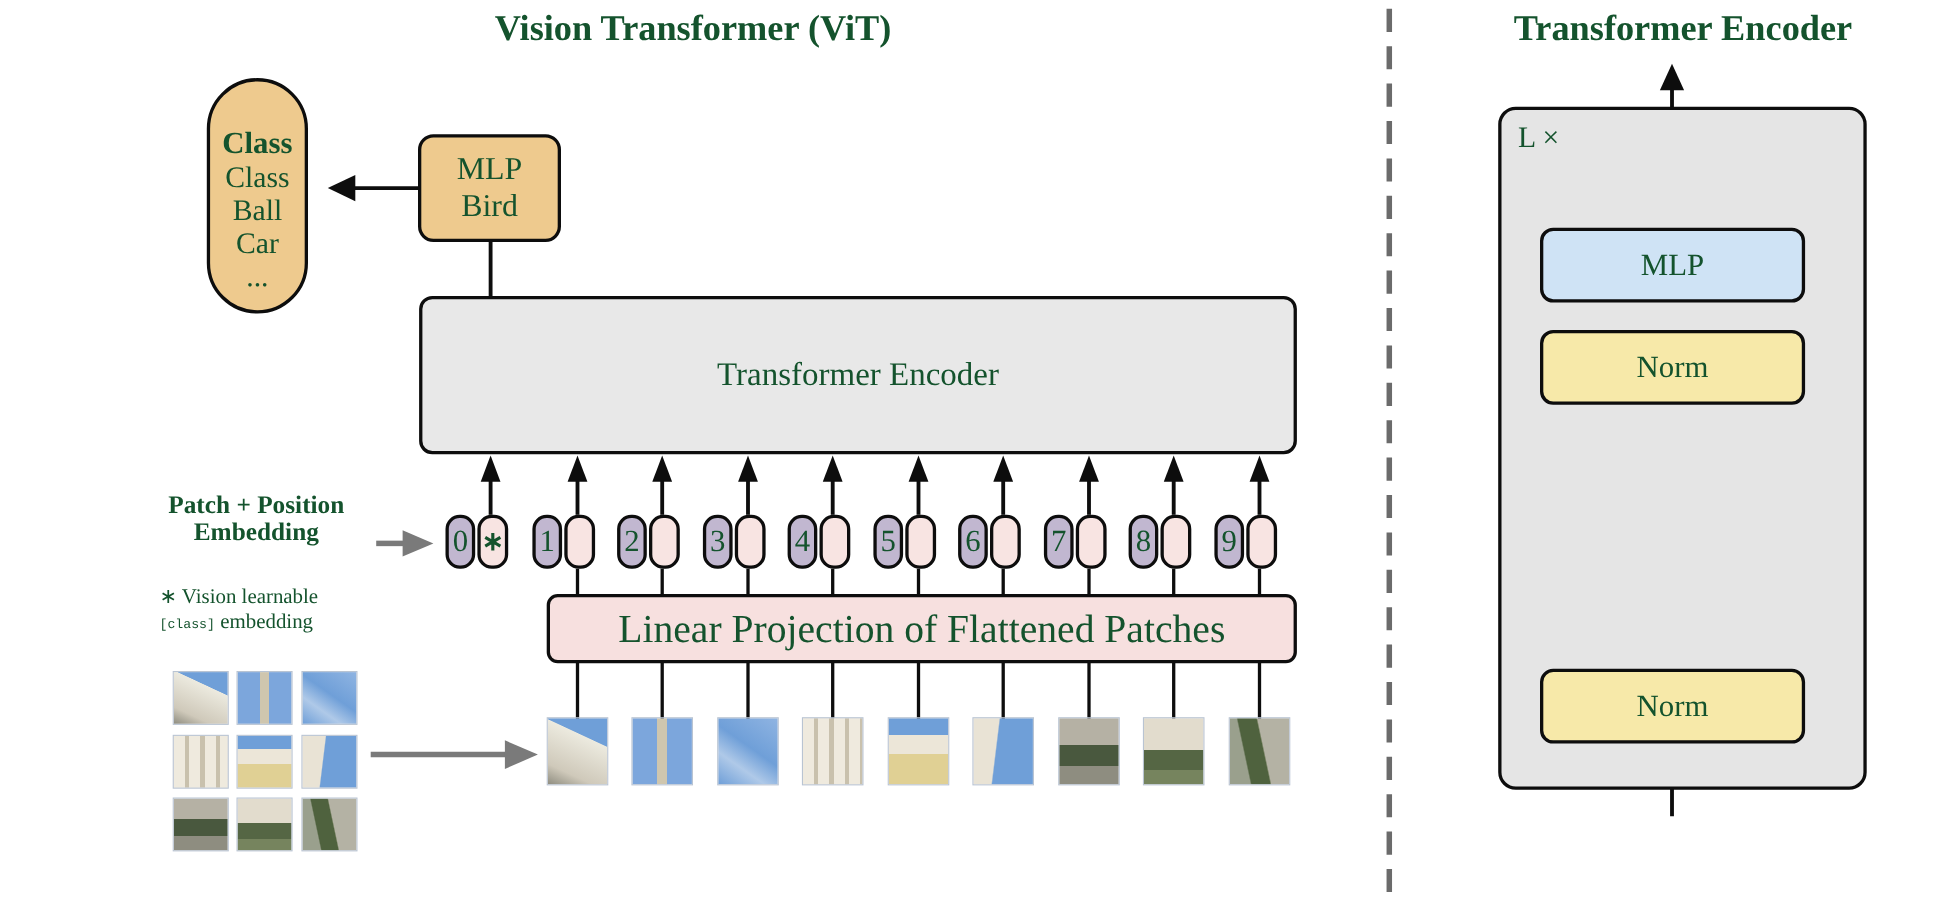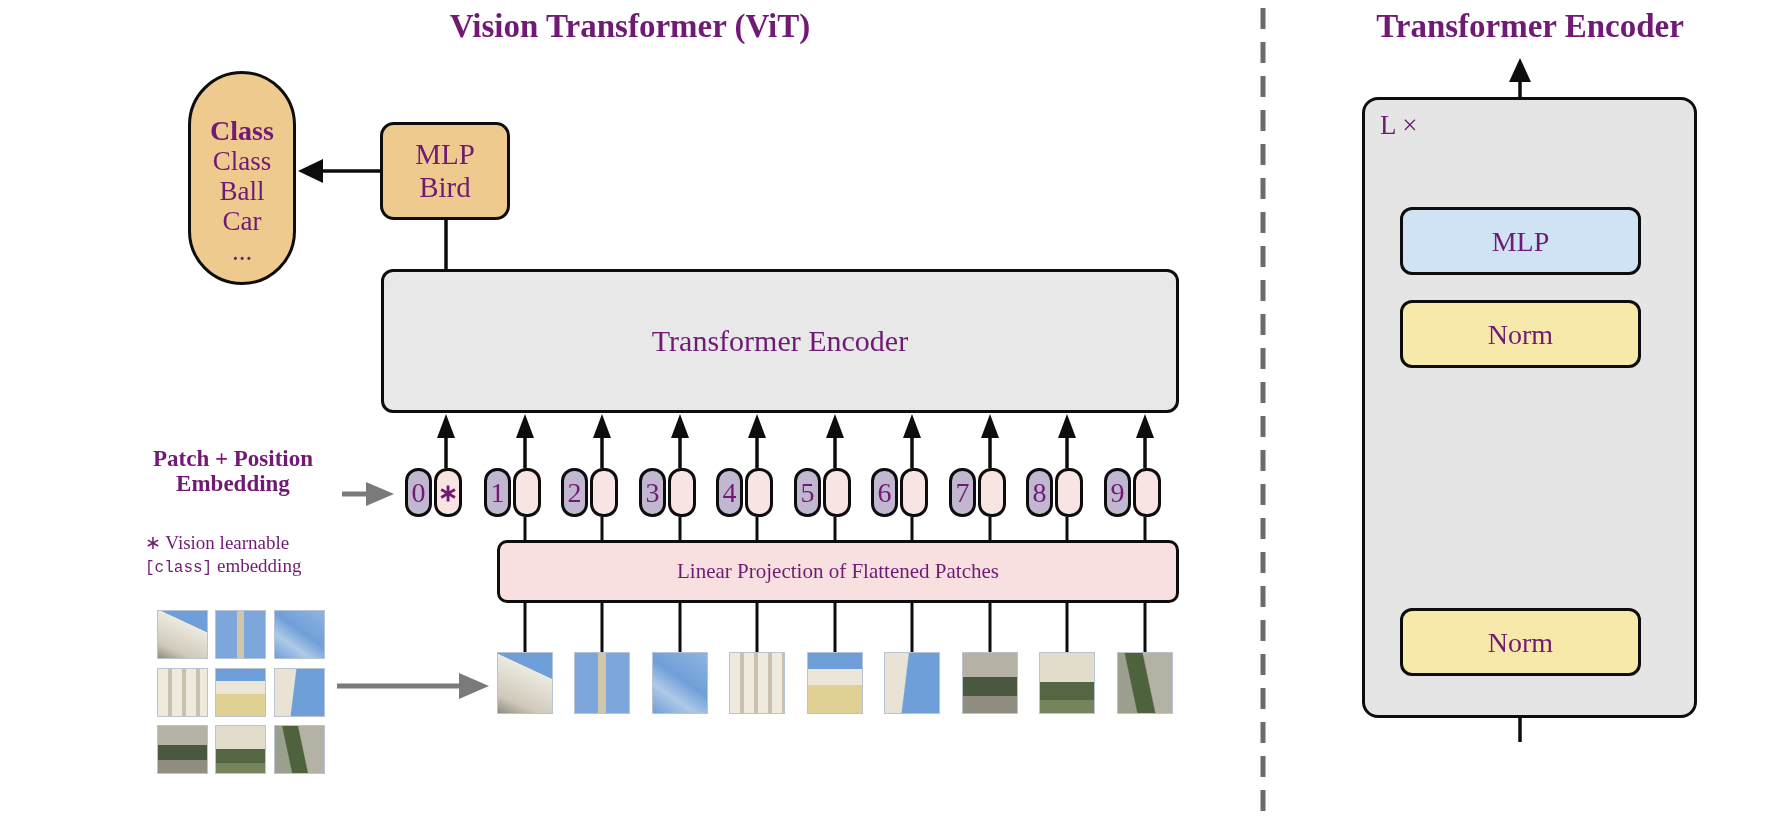--- a/index.html
+++ b/index.html
@@ -1,42 +1,42 @@
 <!DOCTYPE html>
 <html><head>
 <meta charset="utf-8">
 <style>
   html,body{margin:0;padding:0;background:#ffffff;}
   #stage{position:relative;width:1770px;height:818px;background:#ffffff;overflow:hidden;
-         font-family:"Liberation Serif", serif;color:#701a75;}
+         font-family:"Liberation Serif", serif;color:#14532d;}
   .abs{position:absolute;}
   svg.layer{position:absolute;left:0;top:0;width:1770px;height:818px;pointer-events:none;}
 
   
   .panel-title{font-weight:bold;font-size:33px;text-align:center;letter-spacing:0px;}
 
   
-  .capsule{left:188px;top:71px;width:108px;height:214px;background:#eeca8e;
+  .capsule{left:188px;top:71px;width:92px;height:214px;background:#eeca8e;
            border:3px solid #0d0d0d;border-radius:56px;box-sizing:border-box;text-align:center;text-decoration:underline;}
   .capsule-text{position:absolute;left:0;top:42px;width:100%;font-size:27px;line-height:30px;}
   .capsule-text .hd{font-weight:bold;font-size:28px;}
   .mlp-head{left:380px;top:122px;width:130px;height:98px;background:#eeca8e;
             border:3px solid #0d0d0d;border-radius:14px;box-sizing:border-box;
             display:flex;flex-direction:column;align-items:center;justify-content:center;
             font-size:29px;line-height:33px;}
   .encoder-box{left:381px;top:269px;width:798px;height:144px;background:#e8e8e8;
                border:3px solid #0d0d0d;border-radius:12px;box-sizing:border-box;
                display:flex;align-items:center;justify-content:center;font-size:30px;}
   .lp-box{left:497px;top:540px;width:682px;height:63px;background:#f7e0df;
           border:3px solid #0d0d0d;border-radius:10px;box-sizing:border-box;
-          display:flex;align-items:center;justify-content:center;font-size:21px;}
+          display:flex;align-items:center;justify-content:center;font-size:36px;}
   .embed-label{left:118px;top:446px;width:230px;text-align:center;font-weight:bold;
                font-size:23px;line-height:25px;}
   .footnote{left:145px;top:531px;font-size:19px;line-height:23px;}
-  .footnote .mono{font-family:"Liberation Mono", monospace;font-size:16px;}
+  .footnote .mono{font-family:"Liberation Mono", monospace;font-size:12px;}
 
   
   .tok{position:absolute;top:468px;width:58px;height:49px;}
   .pill{position:absolute;top:0;height:49px;box-sizing:border-box;border:3px solid #0d0d0d;
         border-radius:13px;display:flex;align-items:center;justify-content:center;}
   .pill.pos{left:0;width:27px;background:#c1b7d0;font-size:28px;}
   .pill.pat{left:29px;width:28px;background:#f8e4e2;font-size:24px;font-weight:bold;}
 
   
   .enc-frame{left:1362px;top:97px;width:335px;height:621px;background:#e5e5e5;

